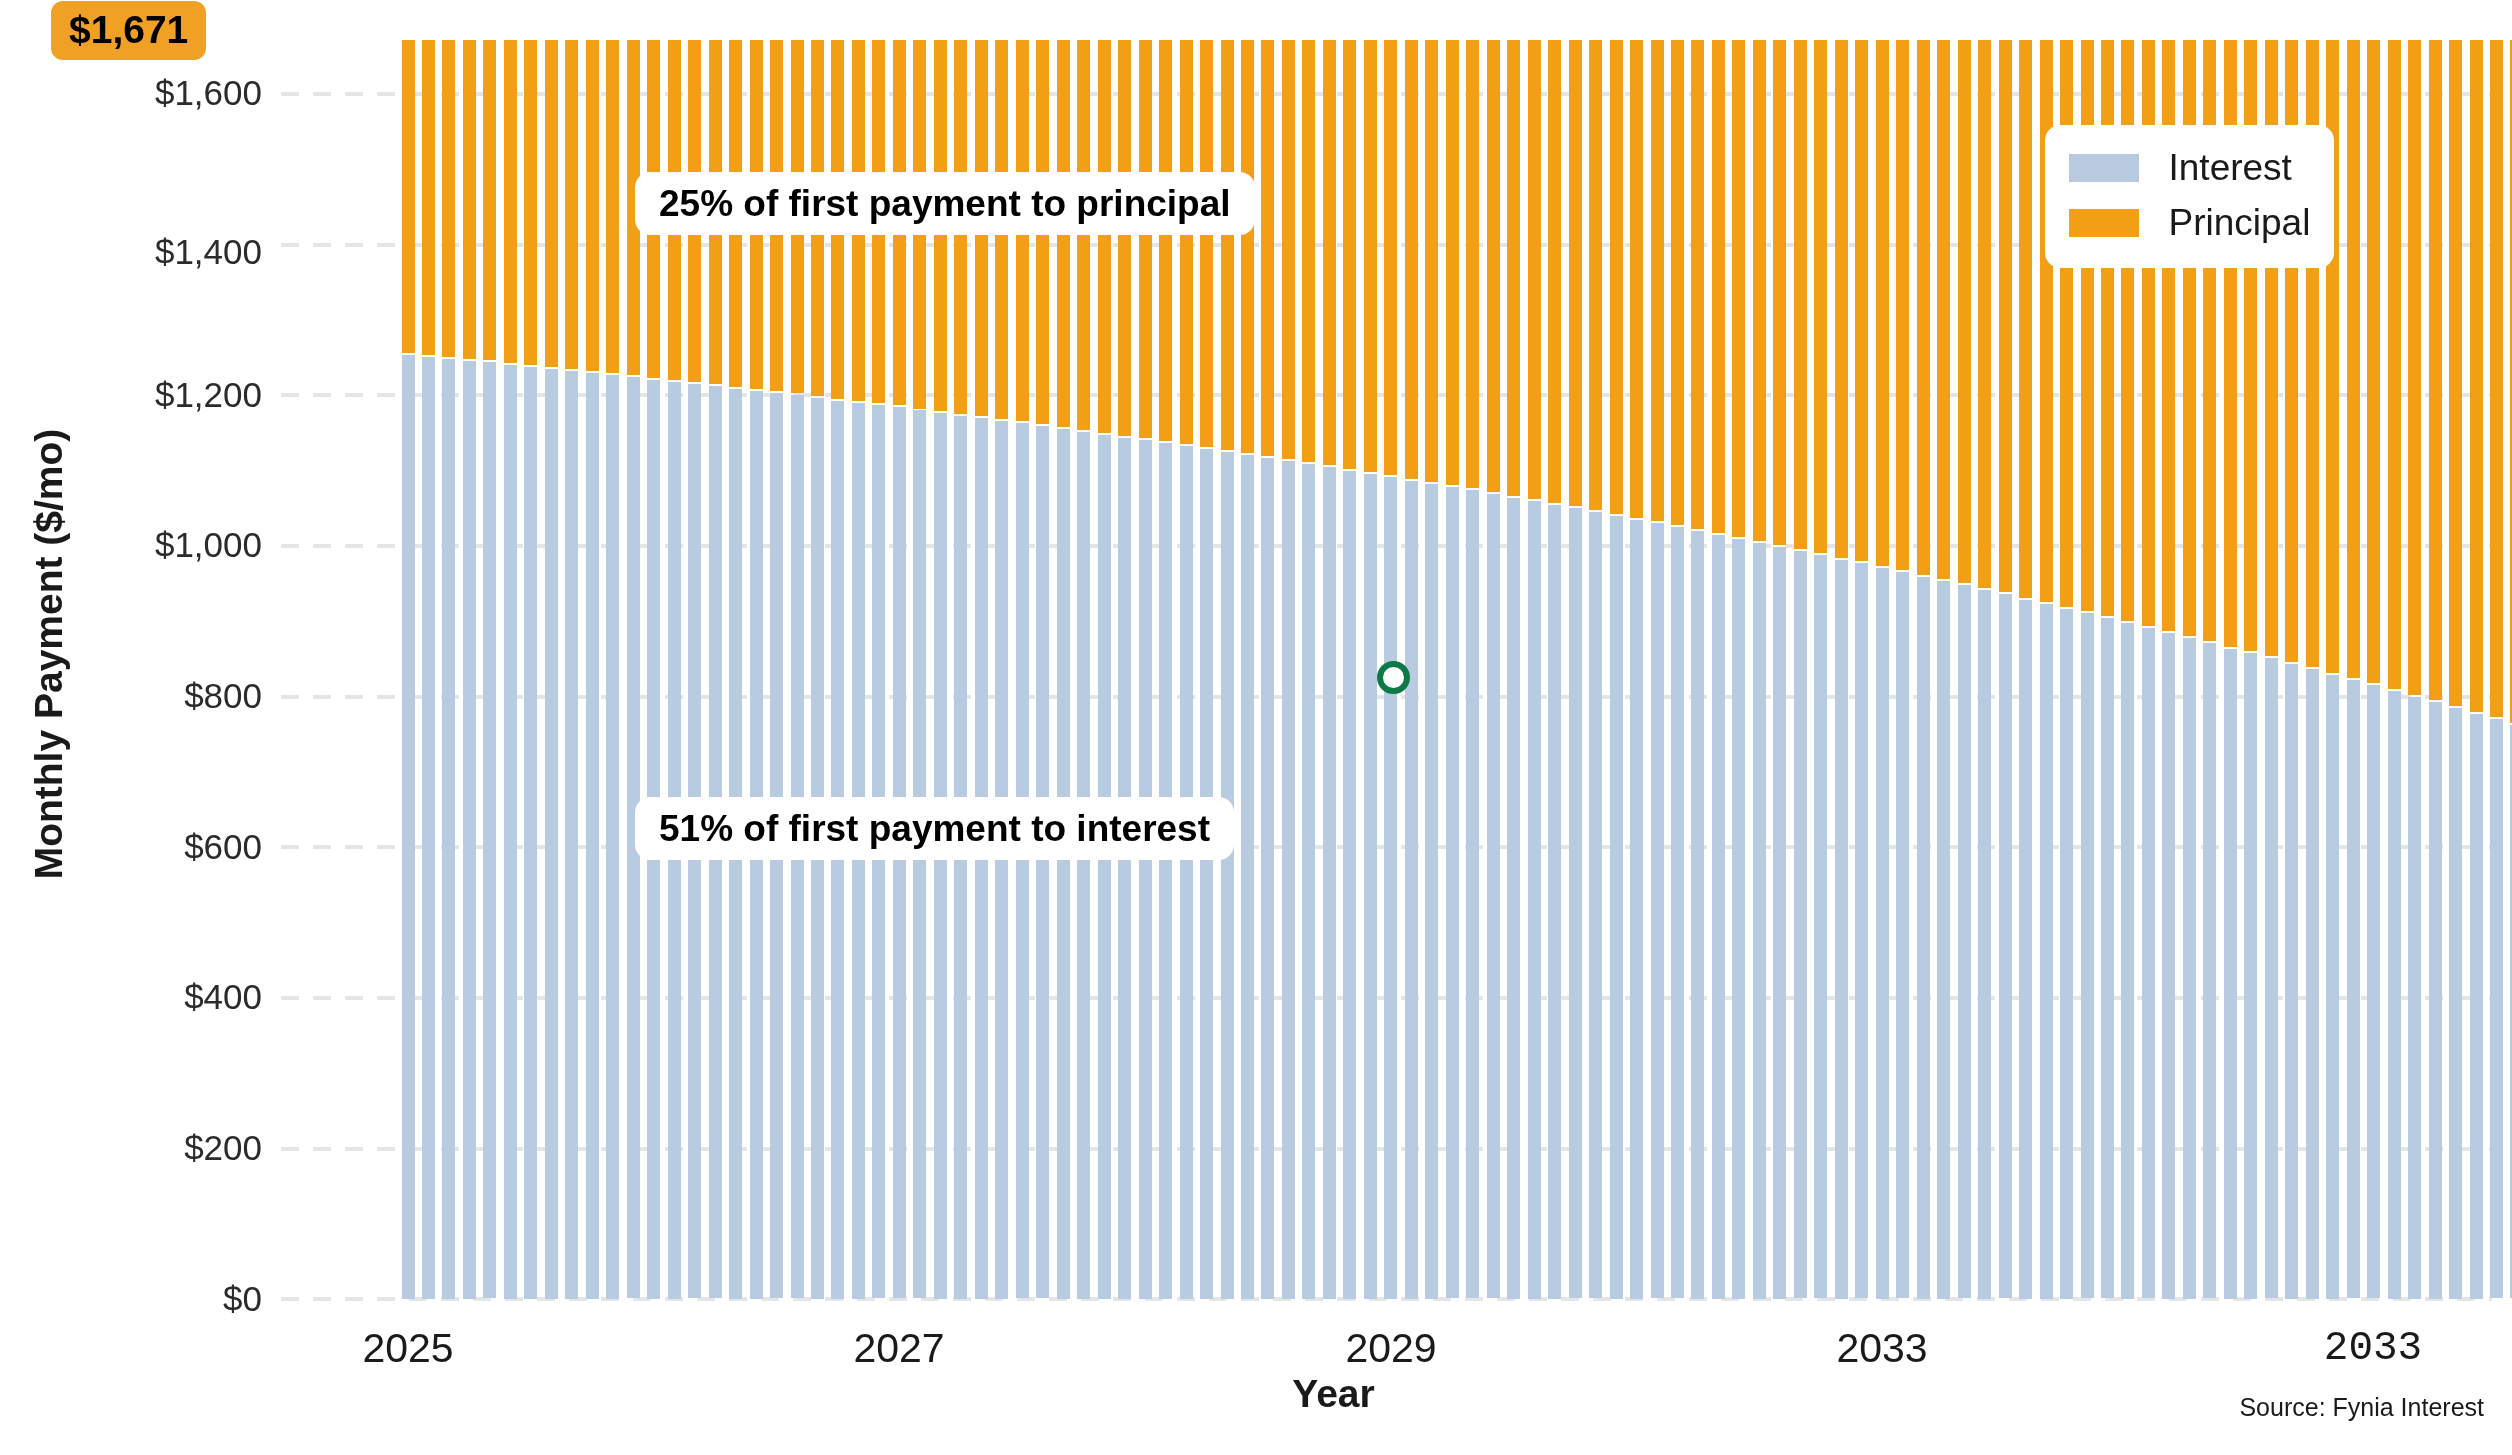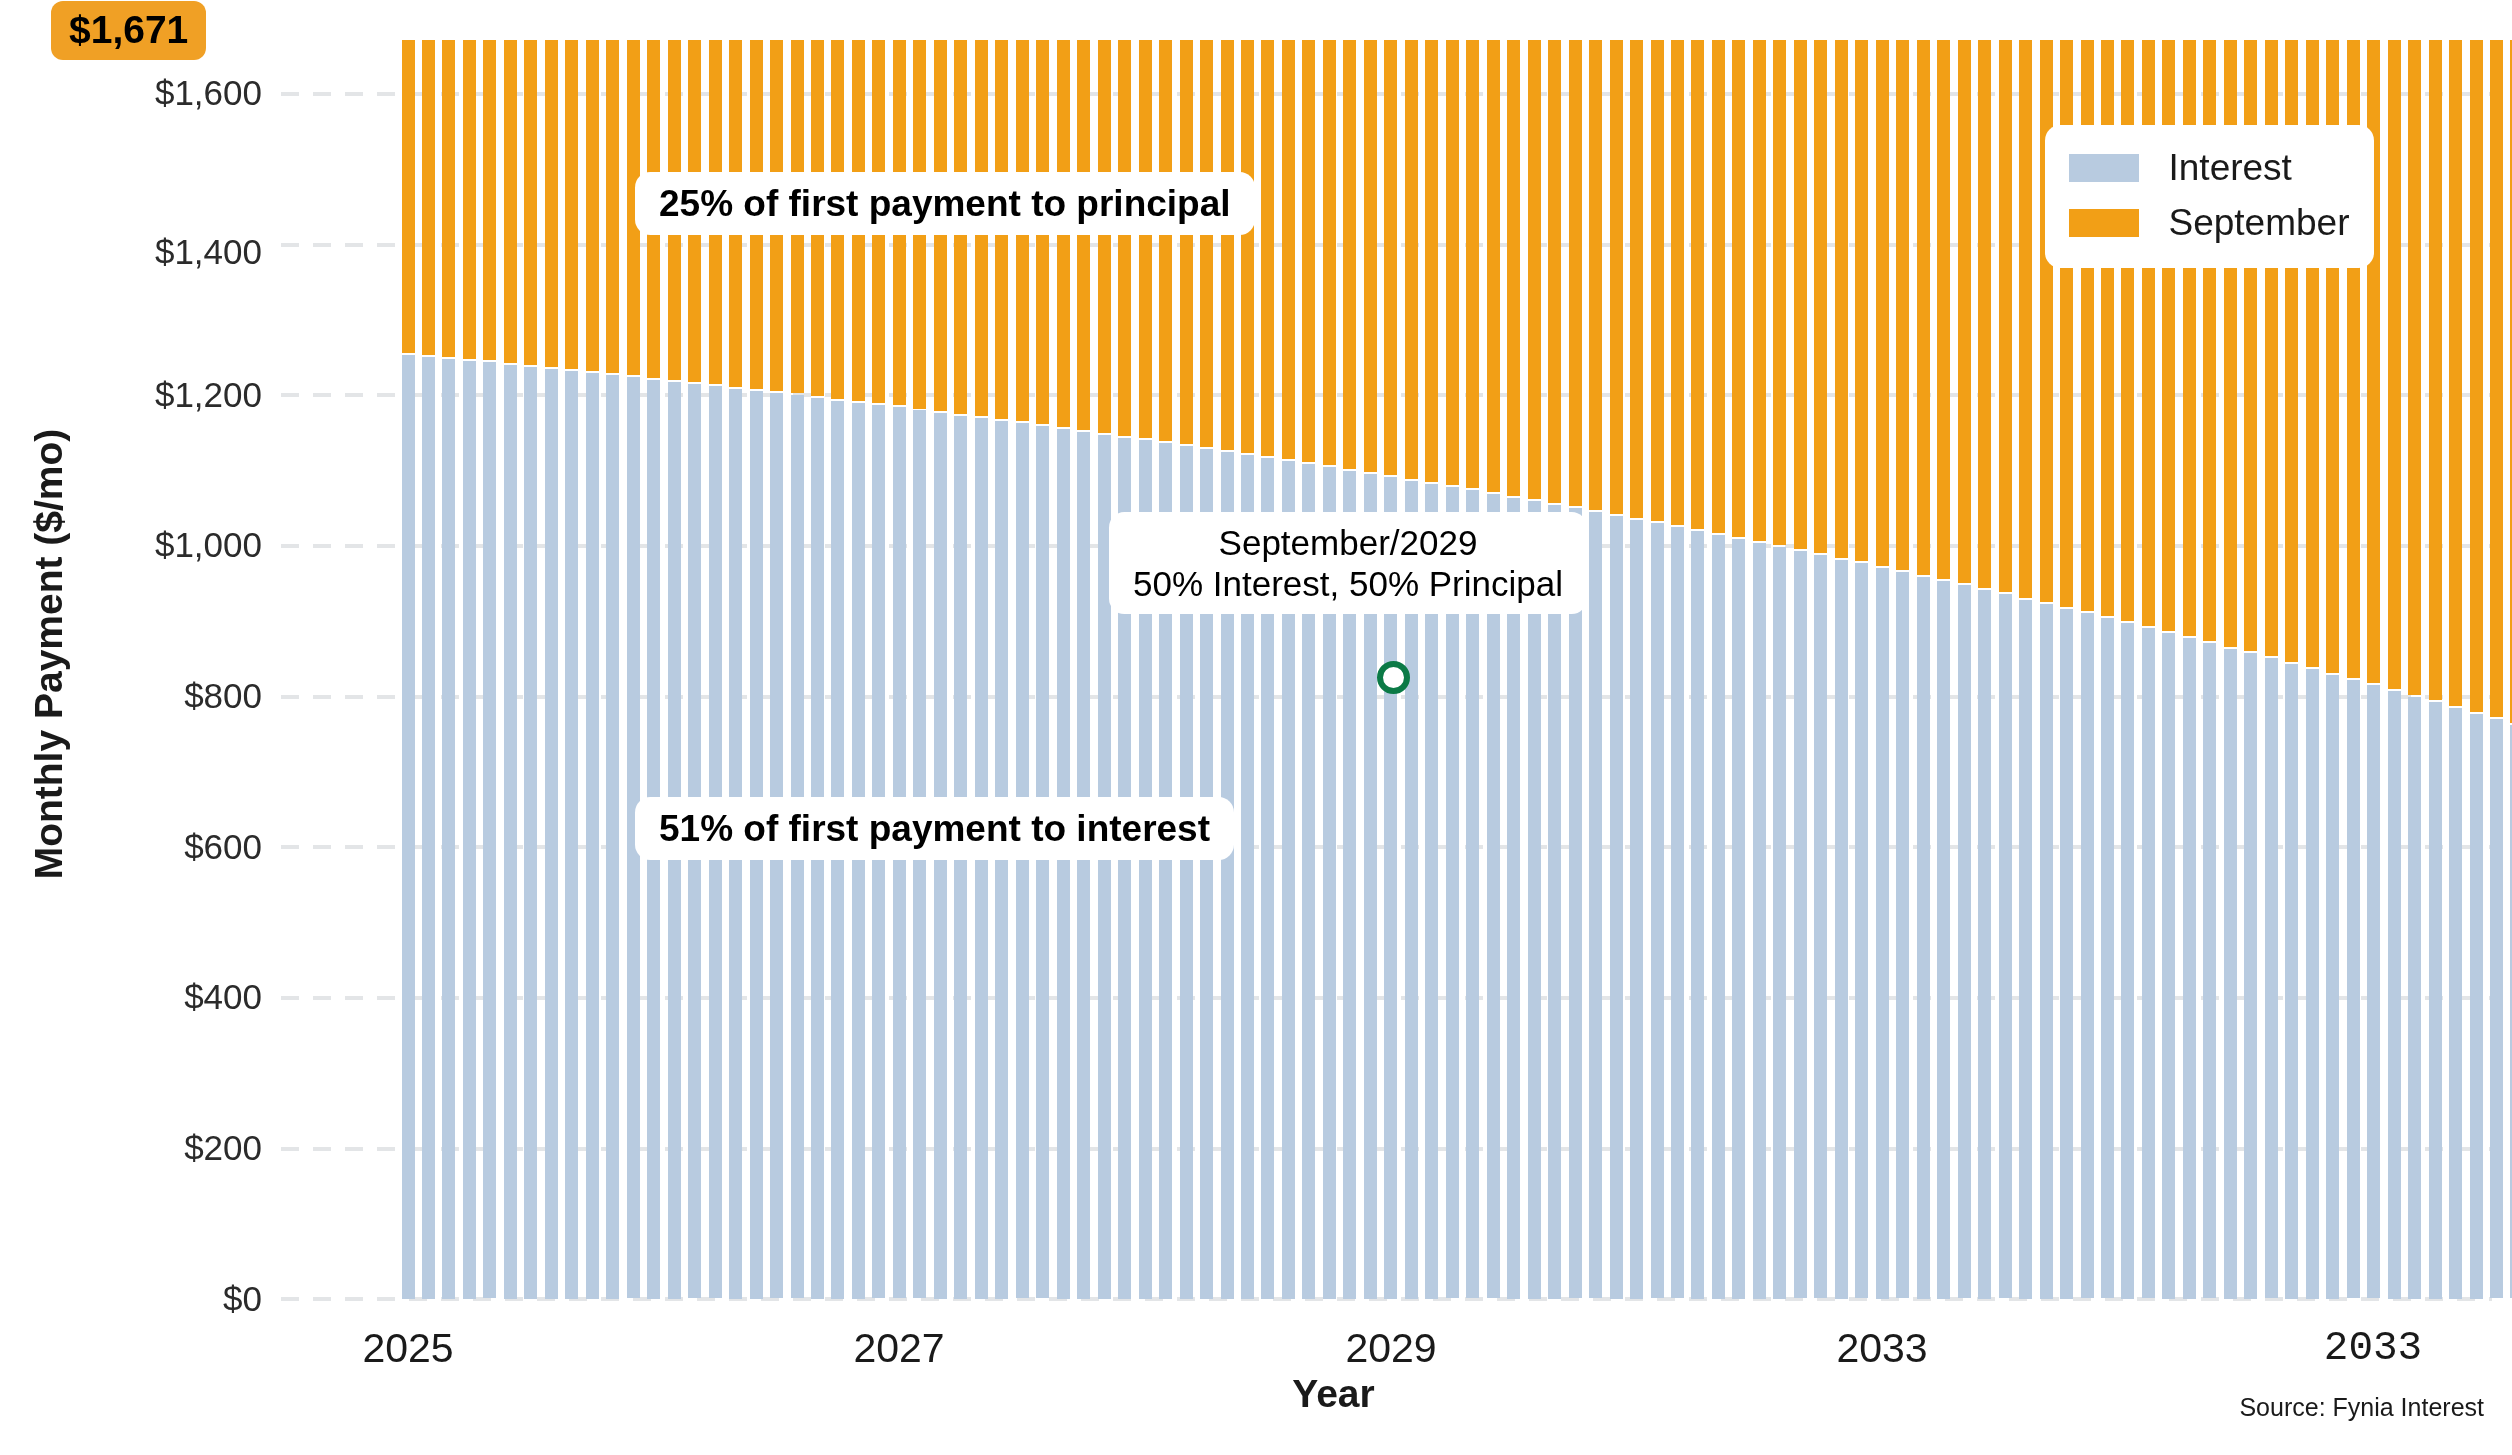--- a/index.html
+++ b/index.html
@@ -347,34 +347,30 @@
 
   <div id="ylabel">Monthly Payment ($/mo)</div>
   <div id="xlabel">Year</div>
 
   <div id="badge">$1,671</div>
 
   <div class="note bold" id="note-principal">25% of first payment to principal</div>
 
   <div class="note bold" id="note-interest">51% of first payment to interest</div>
 
-  <div class="note plain" id="note-cross">
-    <div>September/2029</div>
-    <div>50% Interest, 50% Principal</div>
-  </div>
 
   <div id="marker"></div>
 
   <div id="legend">
       <div class="leg-row">
         <div class="leg-sw interest" style="background: rgb(184, 203, 224);"></div>
         <div class="leg-txt">Interest</div>
       </div>
       <div class="leg-row">
         <div class="leg-sw principal" style="background: rgb(242, 159, 22);"></div>
-        <div class="leg-txt">September</div>
+        <div class="leg-txt">Principal</div>
       </div>
     </div>
 
   <div id="source">Source: Fynia Interest</div>
 
 </div>
 
 
 </body></html>

